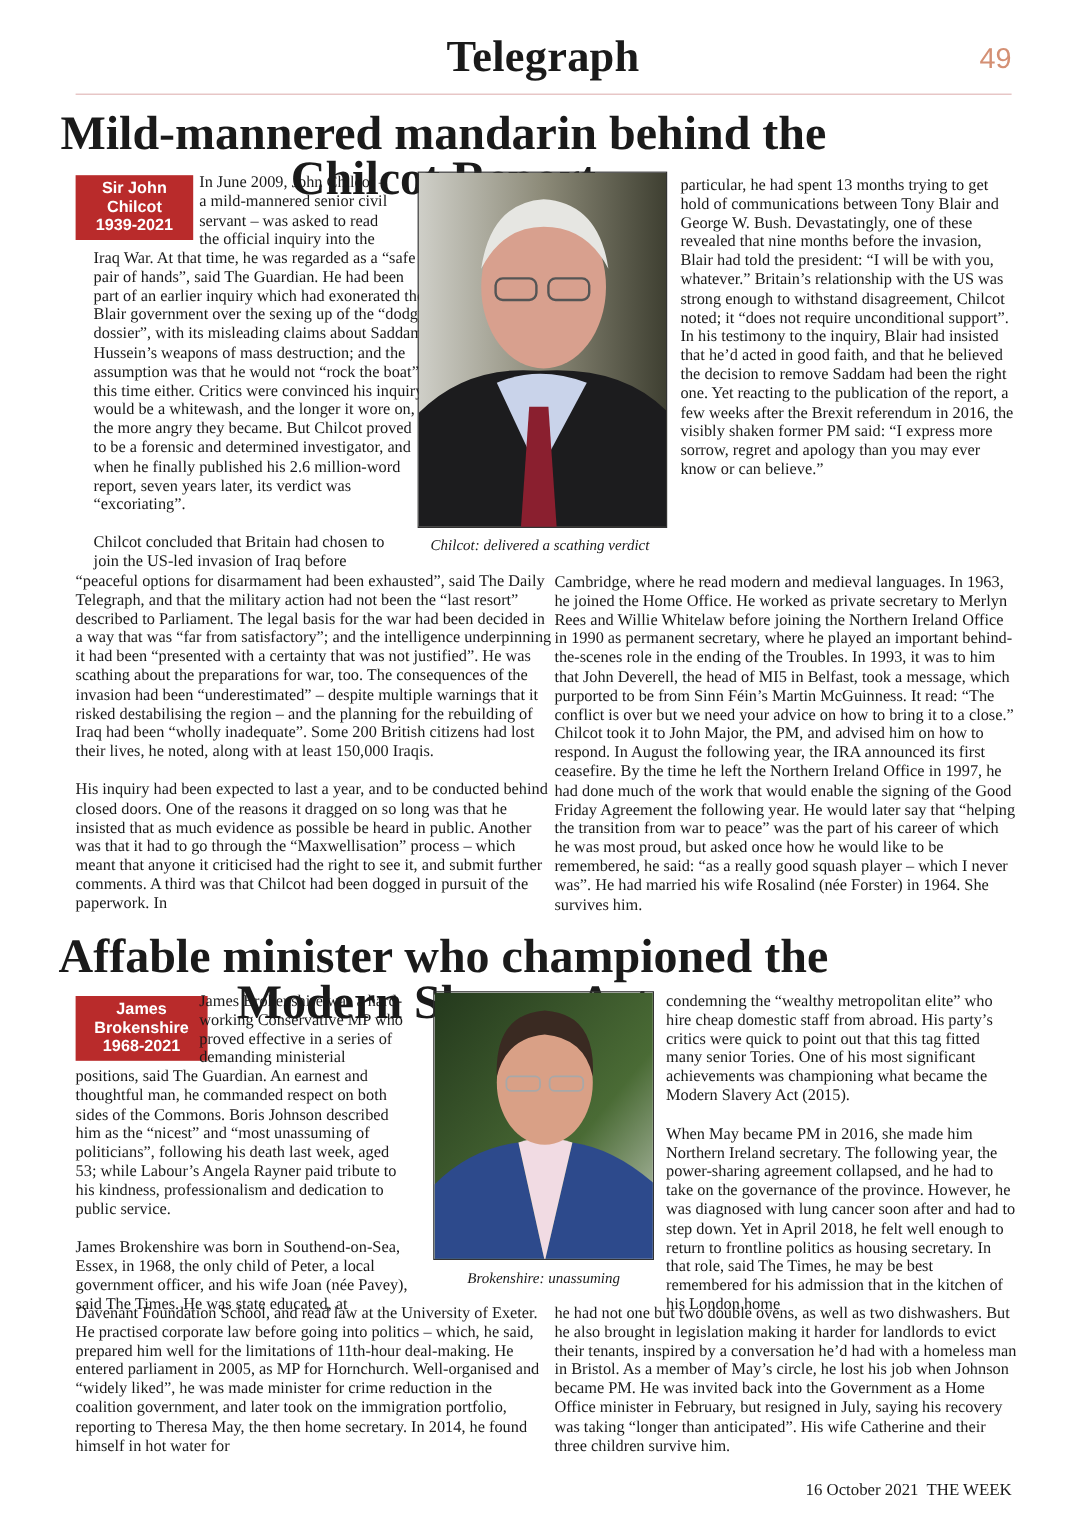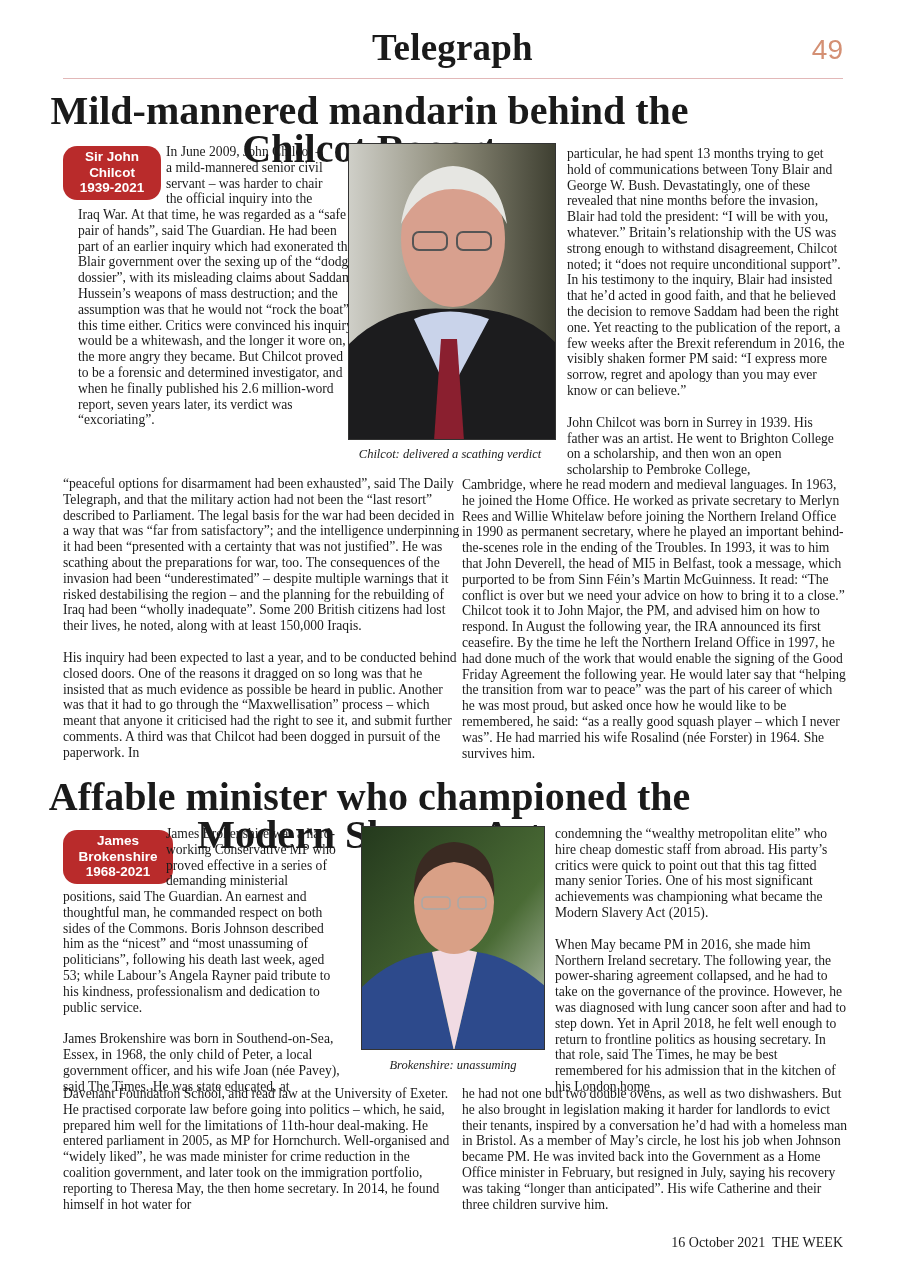--- a/index.html
+++ b/index.html
@@ -2,28 +2,28 @@
 <html><head>
 <meta charset="utf-8">
 <style>
   html, body { margin: 0; padding: 0; background: #ffffff; }
   body { width: 905px; height: 1280px; position: relative; overflow: hidden;
          font-family: "Liberation Serif", "DejaVu Serif", serif; color: #1a1a1a; }
   .abs { position: absolute; }
   .header-title { left: 0; width: 905px; top: 24px; text-align: center;
                   font-size: 37px; font-weight: bold; letter-spacing: 0.2px; line-height: 48px; }
   .page-num { right: 62px; top: 34px; font-family: "Liberation Sans", sans-serif;
-              font-size: 28px; color: #d49074; line-height: 32px; margin-left: 20px; }
+              font-size: 24px; color: #d49074; line-height: 32px; margin-left: 20px; }
   .rule { left: 63px; width: 780px; top: 78px; height: 0; border-top: 1px solid #e2b8b8; }
   .headline { left: 0; width: 739px; text-align: center; font-weight: bold; font-size: 40px; line-height: 38px; }
   .text { font-size: 13.6px; line-height: 15.8px; text-align: left; }
   .text p { margin: 0; }
   .tag { background: #b92b2b; color: #ffffff; font-family: "Liberation Sans", sans-serif;
          font-weight: bold; text-align: center; font-size: 13.5px; line-height: 15.5px;
-         padding: 3px 4px; box-sizing: border-box; border-radius: 14px; }
+         padding: 3px 4px; box-sizing: border-box; }
   .photo { border: 1px solid #333; box-sizing: border-box; overflow: hidden; }
   .caption { font-style: italic; font-size: 12.5px; text-align: center; line-height: 15px; }
   .footer { right: 62px; top: 1236px; font-size: 14px; line-height: 14px; }
 </style>
 </head>
 <body>
 
 <div class="abs header-title">Telegraph</div>
 <div class="abs page-num">49</div>
 <div class="abs rule"></div>
@@ -32,26 +32,27 @@
 
 <div class="abs tag" style="left:63px; top:146px; width:98px; height:54px;">
   <div>Sir John</div>
   <div>Chilcot</div>
   <div>1939-2021</div>
 </div>
 
 <div class="abs text" style="left:166px; top:144px; width:180px;">
   <div>In June 2009, John Chilcot –</div>
   <div>a mild-mannered senior civil</div>
-  <div>servant – was harder to chair</div>
+  <div>servant – was asked to read</div>
   <div>the official inquiry into the</div>
 </div>
 
 <div class="abs text" style="left:78px; top:207px; width:278px;">
   <p>Iraq War. At that time, he was regarded as a “safe pair of hands”, said The Guardian. He had been part of an earlier inquiry which had exonerated the Blair government over the sexing up of the “dodgy dossier”, with its misleading claims about Saddam Hussein’s weapons of mass destruction; and the assumption was that he would not “rock the boat” this time either. Critics were convinced his inquiry would be a whitewash, and the longer it wore on, the more angry they became. But Chilcot proved to be a forensic and determined investigator, and when he finally published his 2.6 million-word report, seven years later, its verdict was “excoriating”.</p>
+  <p style="margin-top:16px; width:250px;">Chilcot concluded that Britain had chosen to join the US-led invasion of Iraq before</p>
 </div>
 
 <div class="abs photo" style="left:348px; top:143px; width:208px; height:297px;">
   <svg width="208" height="297" viewBox="0 0 208 297">
     <defs>
       <linearGradient id="bg1" x1="0" x2="1" y1="0" y2="0">
         <stop offset="0" stop-color="#cfcfc8"></stop>
           <stop offset="0.5" stop-color="#8c8a78"></stop>
           <stop offset="1" stop-color="#3d3e30"></stop>
       </linearGradient>
@@ -68,21 +69,20 @@
 </div>
 <div class="abs caption" style="left:340px; top:447px; width:220px;">Chilcot: delivered a scathing verdict</div>
 
 <div class="abs text" style="left:63px; top:476px; width:400px;">
   <p>“peaceful options for disarmament had been exhausted”, said The Daily Telegraph, and that the military action had not been the “last resort” described to Parliament. The legal basis for the war had been decided in a way that was “far from satisfactory”; and the intelligence underpinning it had been “presented with a certainty that was not justified”. He was scathing about the preparations for war, too. The consequences of the invasion had been “underestimated” – despite multiple warnings that it risked destabilising the region – and the planning for the rebuilding of Iraq had been “wholly inadequate”. Some 200 British citizens had lost their lives, he noted, along with at least 150,000 Iraqis.</p>
   <p style="margin-top:16px;">His inquiry had been expected to last a year, and to be conducted behind closed doors. One of the reasons it dragged on so long was that he insisted that as much evidence as possible be heard in public. Another was that it had to go through the “Maxwellisation” process – which meant that anyone it criticised had the right to see it, and submit further comments. A third was that Chilcot had been dogged in pursuit of the paperwork. In</p>
 </div>
 
 <div class="abs text" style="left:567px; top:146px; width:280px;">
   <p>particular, he had spent 13 months trying to get hold of communications between Tony Blair and George W. Bush. Devastatingly, one of these revealed that nine months before the invasion, Blair had told the president: “I will be with you, whatever.” Britain’s relationship with the US was strong enough to withstand disagreement, Chilcot noted; it “does not require unconditional support”. In his testimony to the inquiry, Blair had insisted that he’d acted in good faith, and that he believed the decision to remove Saddam had been the right one. Yet reacting to the publication of the report, a few weeks after the Brexit referendum in 2016, the visibly shaken former PM said: “I express more sorrow, regret and apology than you may ever know or can believe.”</p>
-  <p style="margin-top:16px; width:272px;">John Chilcot was born in Surrey in 1939. His father was an artist. He went to Brighton College on a scholarship, and then won an open scholarship to Pembroke College,</p>
 </div>
 
 <div class="abs text" style="left:462px; top:477px; width:386px;">
   <p>Cambridge, where he read modern and medieval languages. In 1963, he joined the Home Office. He worked as private secretary to Merlyn Rees and Willie Whitelaw before joining the Northern Ireland Office in 1990 as permanent secretary, where he played an important behind-the-scenes role in the ending of the Troubles. In 1993, it was to him that John Deverell, the head of MI5 in Belfast, took a message, which purported to be from Sinn Féin’s Martin McGuinness. It read: “The conflict is over but we need your advice on how to bring it to a close.” Chilcot took it to John Major, the PM, and advised him on how to respond. In August the following year, the IRA announced its first ceasefire. By the time he left the Northern Ireland Office in 1997, he had done much of the work that would enable the signing of the Good Friday Agreement the following year. He would later say that “helping the transition from war to peace” was the part of his career of which he was most proud, but asked once how he would like to be remembered, he said: “as a really good squash player – which I never was”. He had married his wife Rosalind (née Forster) in 1964. She survives him.</p>
 </div>
 
 <div class="abs headline" style="top:778px;">Affable minister who championed the Modern Slavery Act</div>
 
 <div class="abs tag" style="left:63px; top:830px; width:110px; height:54px;">
   <div>James</div>

